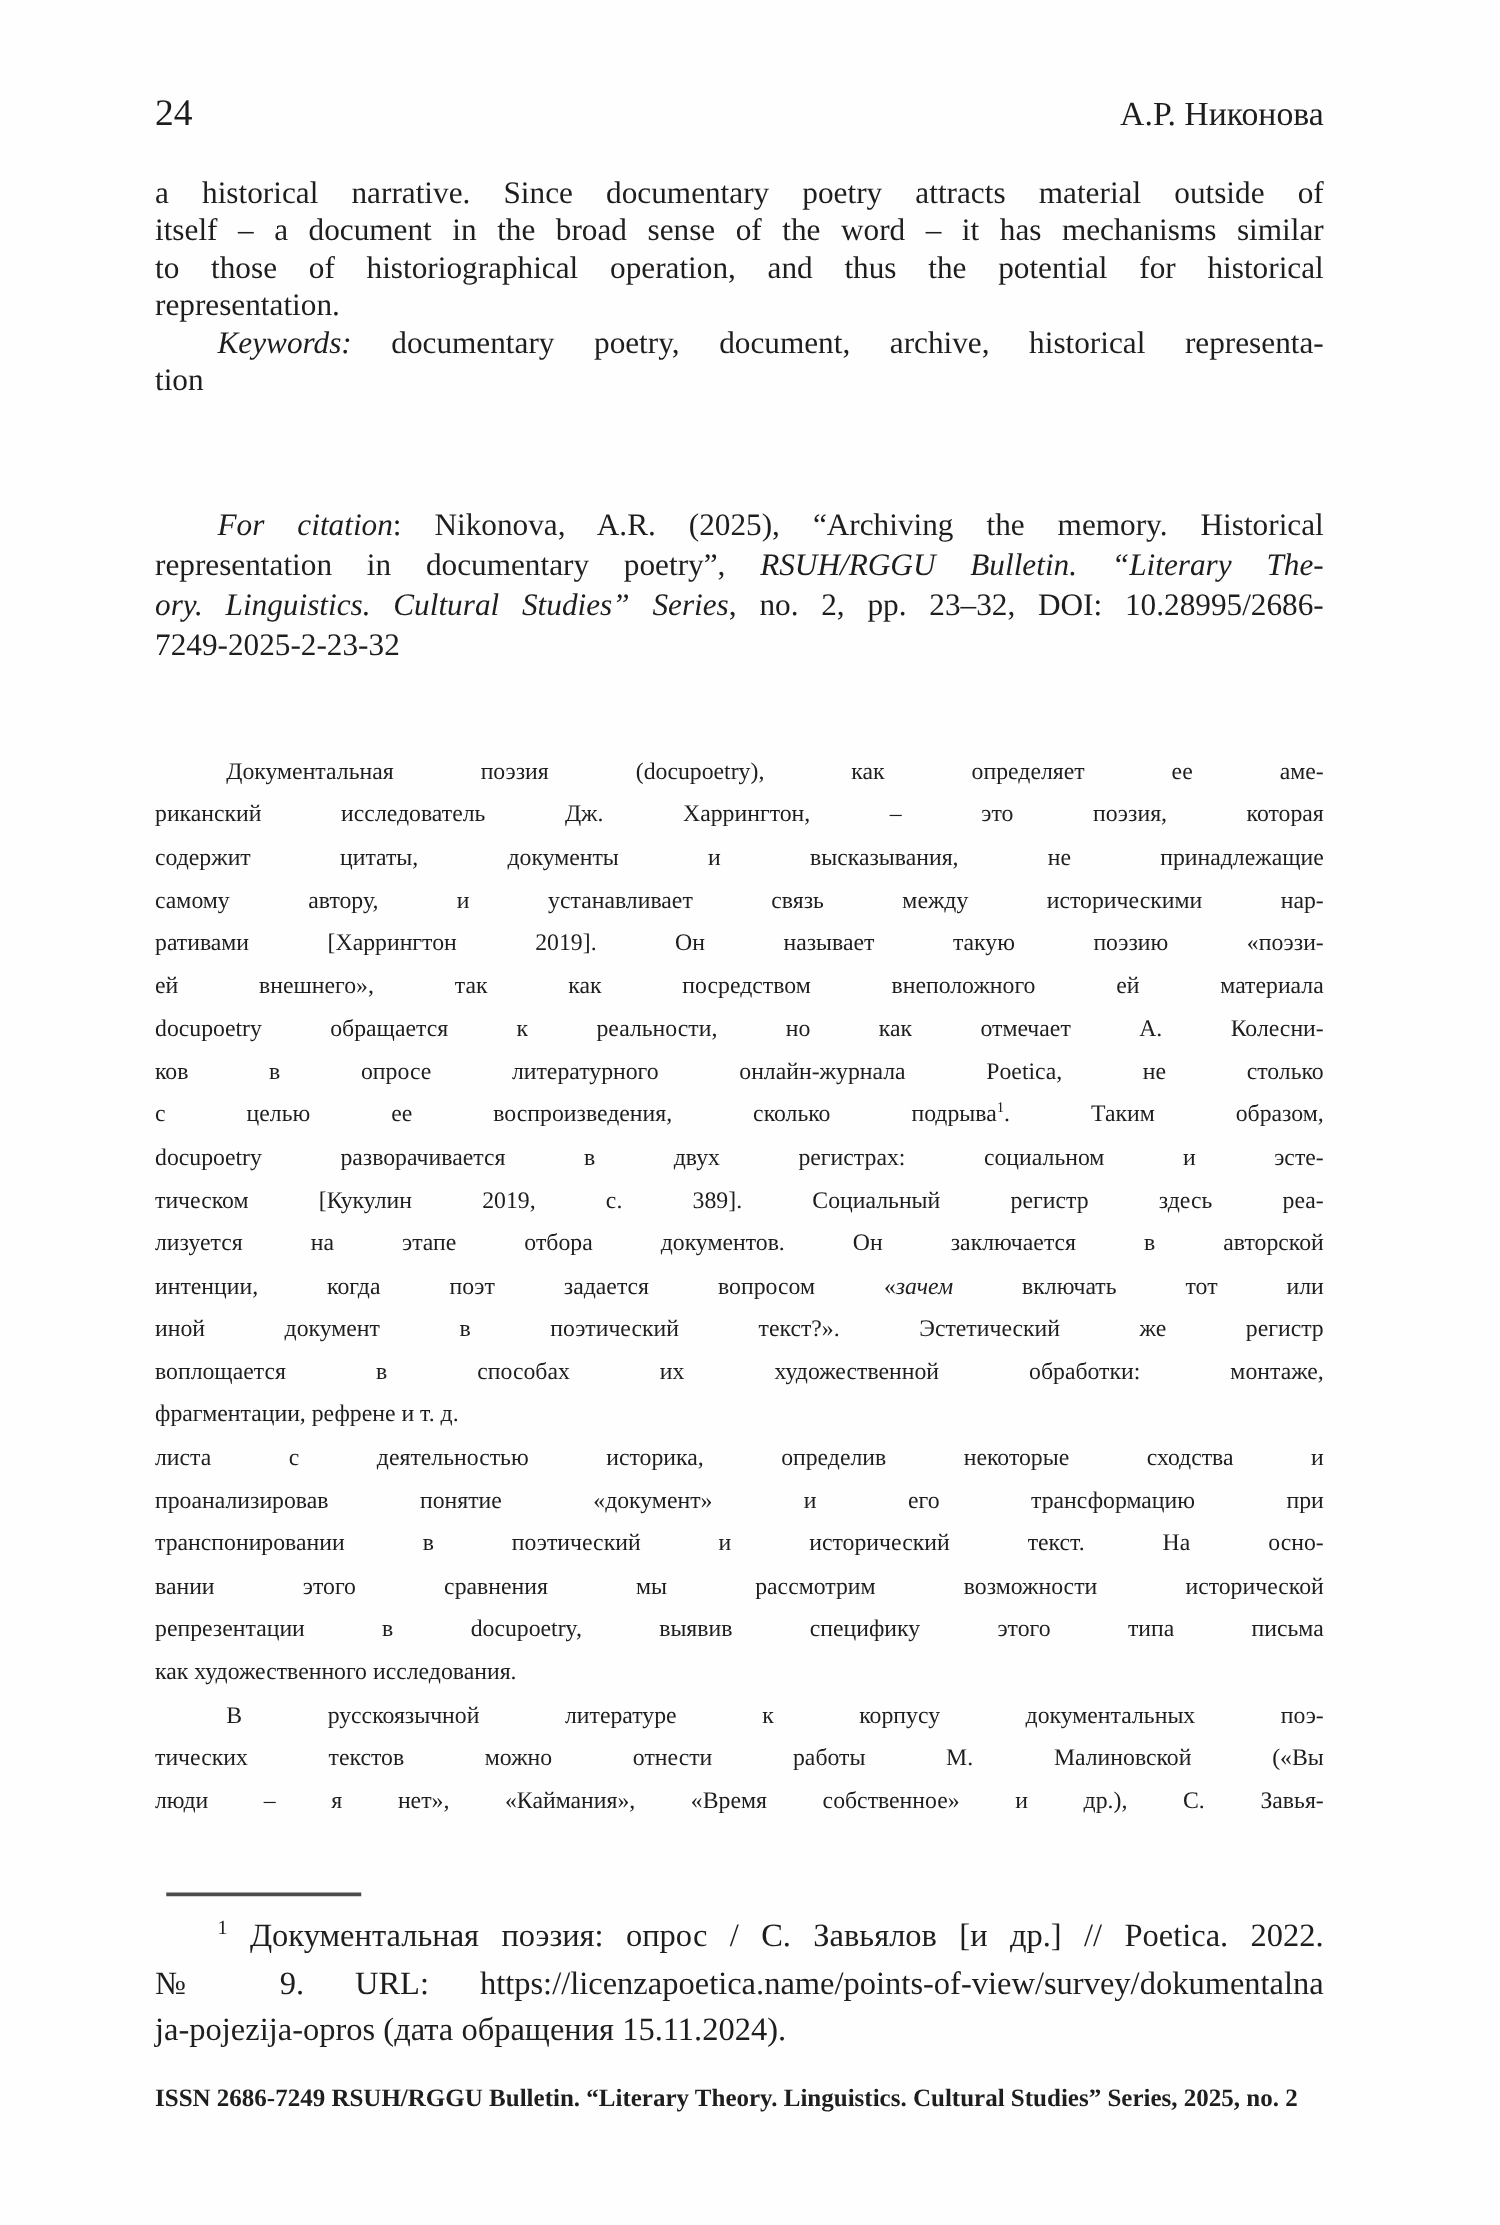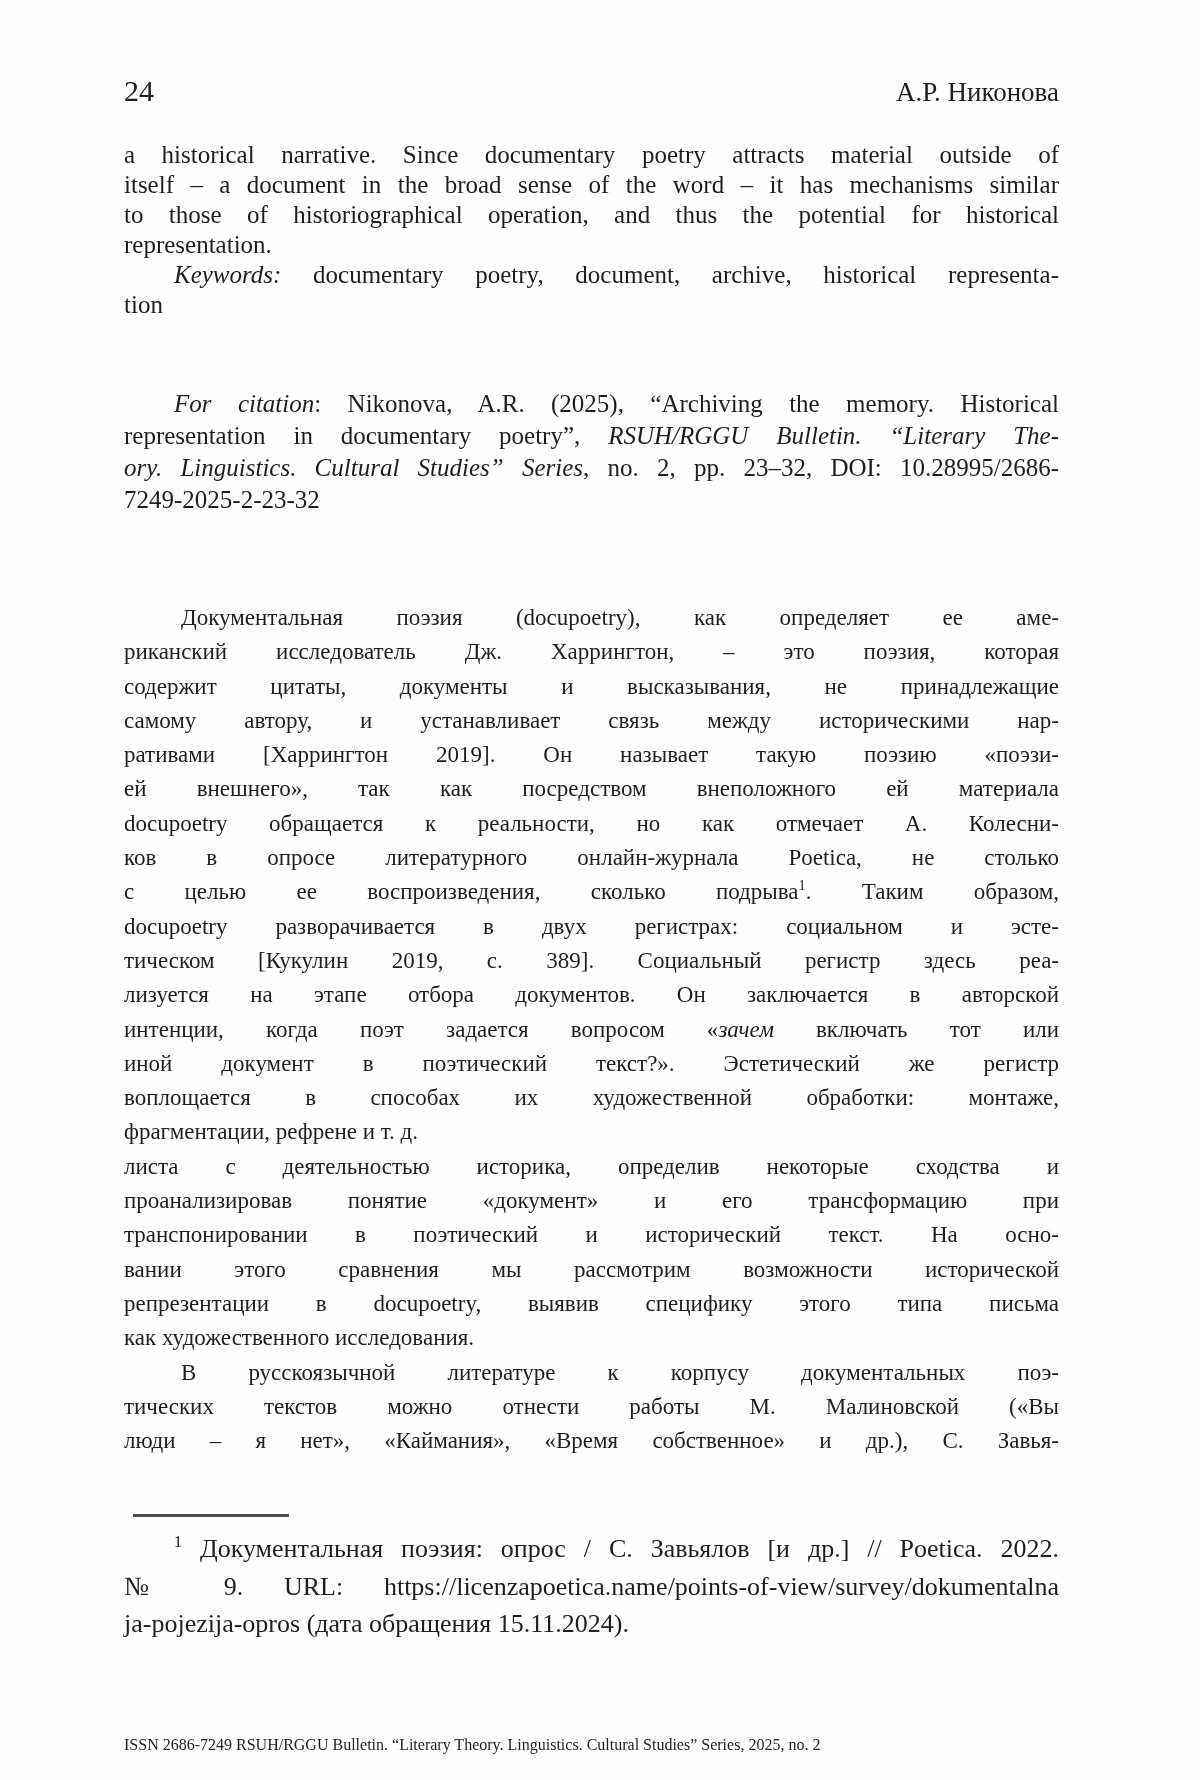--- a/index.html
+++ b/index.html
@@ -25,22 +25,22 @@
     justify-content: space-between;
     align-items: baseline;
     gap: 23px;
   }
   .pagenum { font-size: 30px; }
   .author  { font-size: 27px; text-align: center; }
 
   section { position: absolute; left: 124px; width: 935px; }
 
   .abstract  { top: 140px; font-size: 25px; line-height: 30px; }
-  .citation  { top: 388px; font-size: 25px; line-height: 32px; }
-  .body-text { top: 601px; font-size: 23px; line-height: 34.3px; }
+  .citation  { top: 405px; font-size: 25px; line-height: 32px; }
+  .body-text { top: 601px; font-size: 19px; line-height: 34.3px; }
   .footnote  { top: 1530px; font-size: 26px; line-height: 37.5px; }
 
   .para { margin: 0; }
   .line {
     text-align: justify;
     text-align-last: justify;
   }
   .line.end { text-align-last: left; }
   .line.indent { text-indent: 57px; }
   .abstract .line.indent, .citation .line.indent, .footnote .line.indent { text-indent: 50px; }
@@ -55,24 +55,25 @@
     position: absolute;
     left: 133px;
     top: 1514px;
     width: 156px;
     height: 3px;
     background: #4c4c4c;
   }
   .footer {
     position: absolute;
     left: 124px;
-    top: 1736px;
+    top: 1668px;
     width: 960px;
-    font-size: 16px;
+    font-size: 20px;
     white-space: nowrap;
+    font-weight: bold;
   }
 </style>
 </head>
 <body>
 
 <div class="page">
 
   <div class="header">
     <span class="pagenum">24</span>
     <span class="author">А.Р. Никонова</span>

